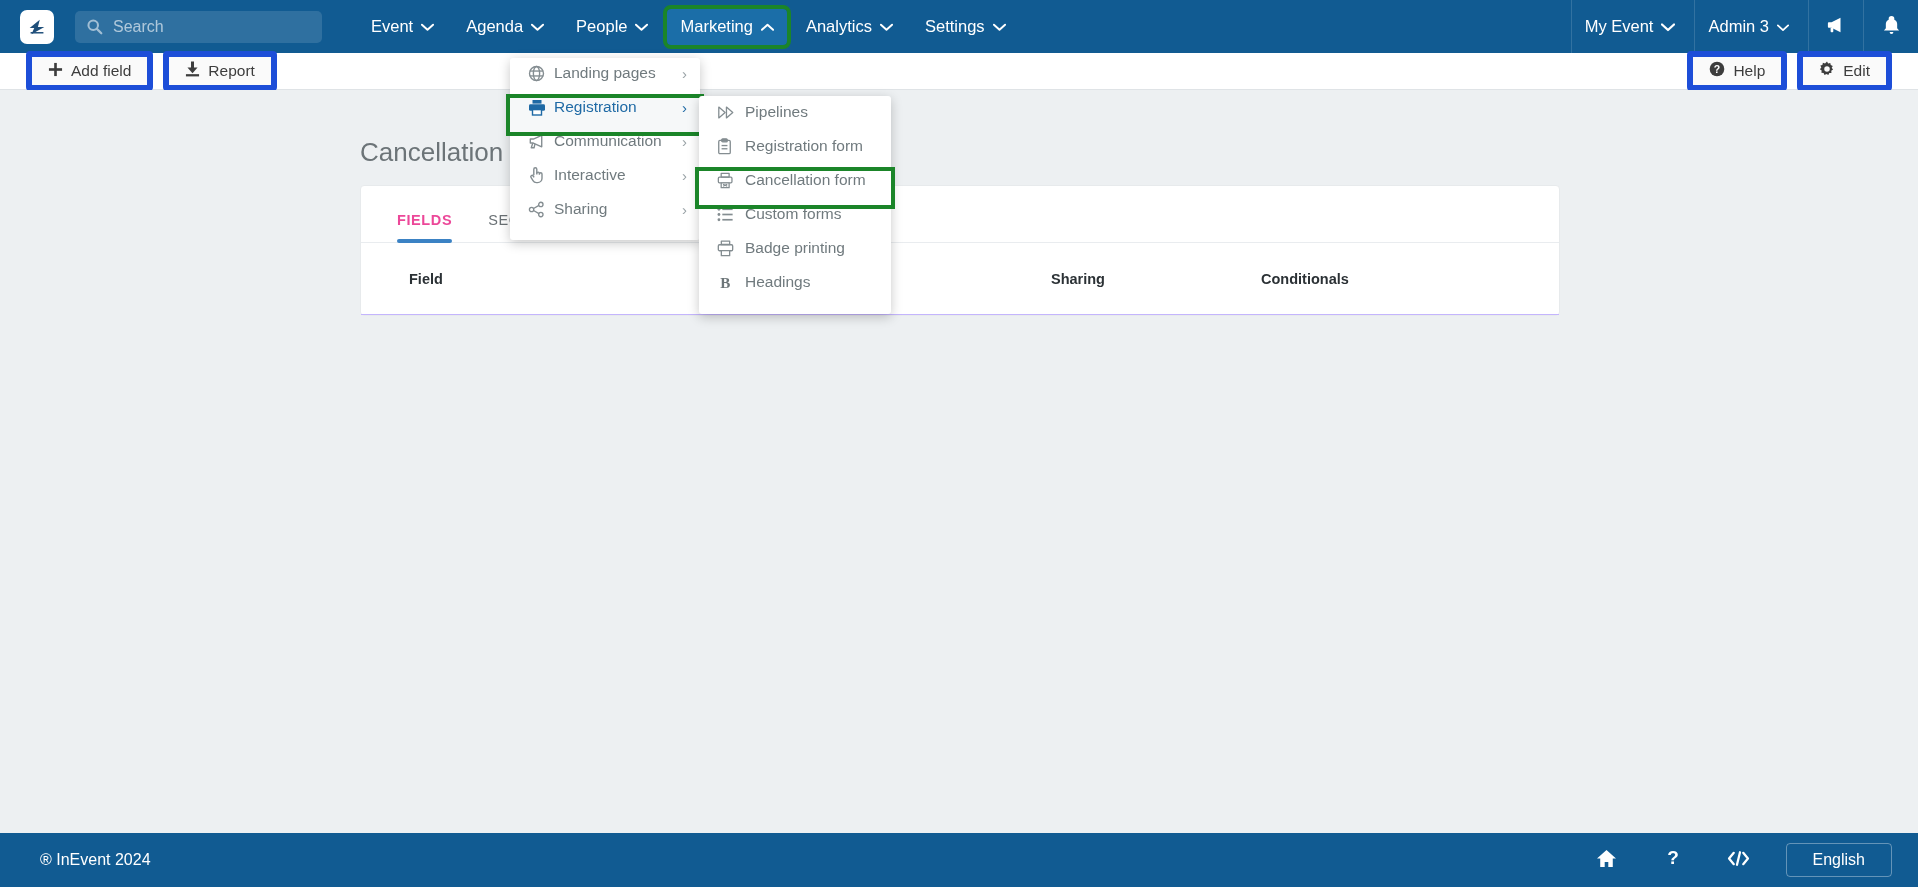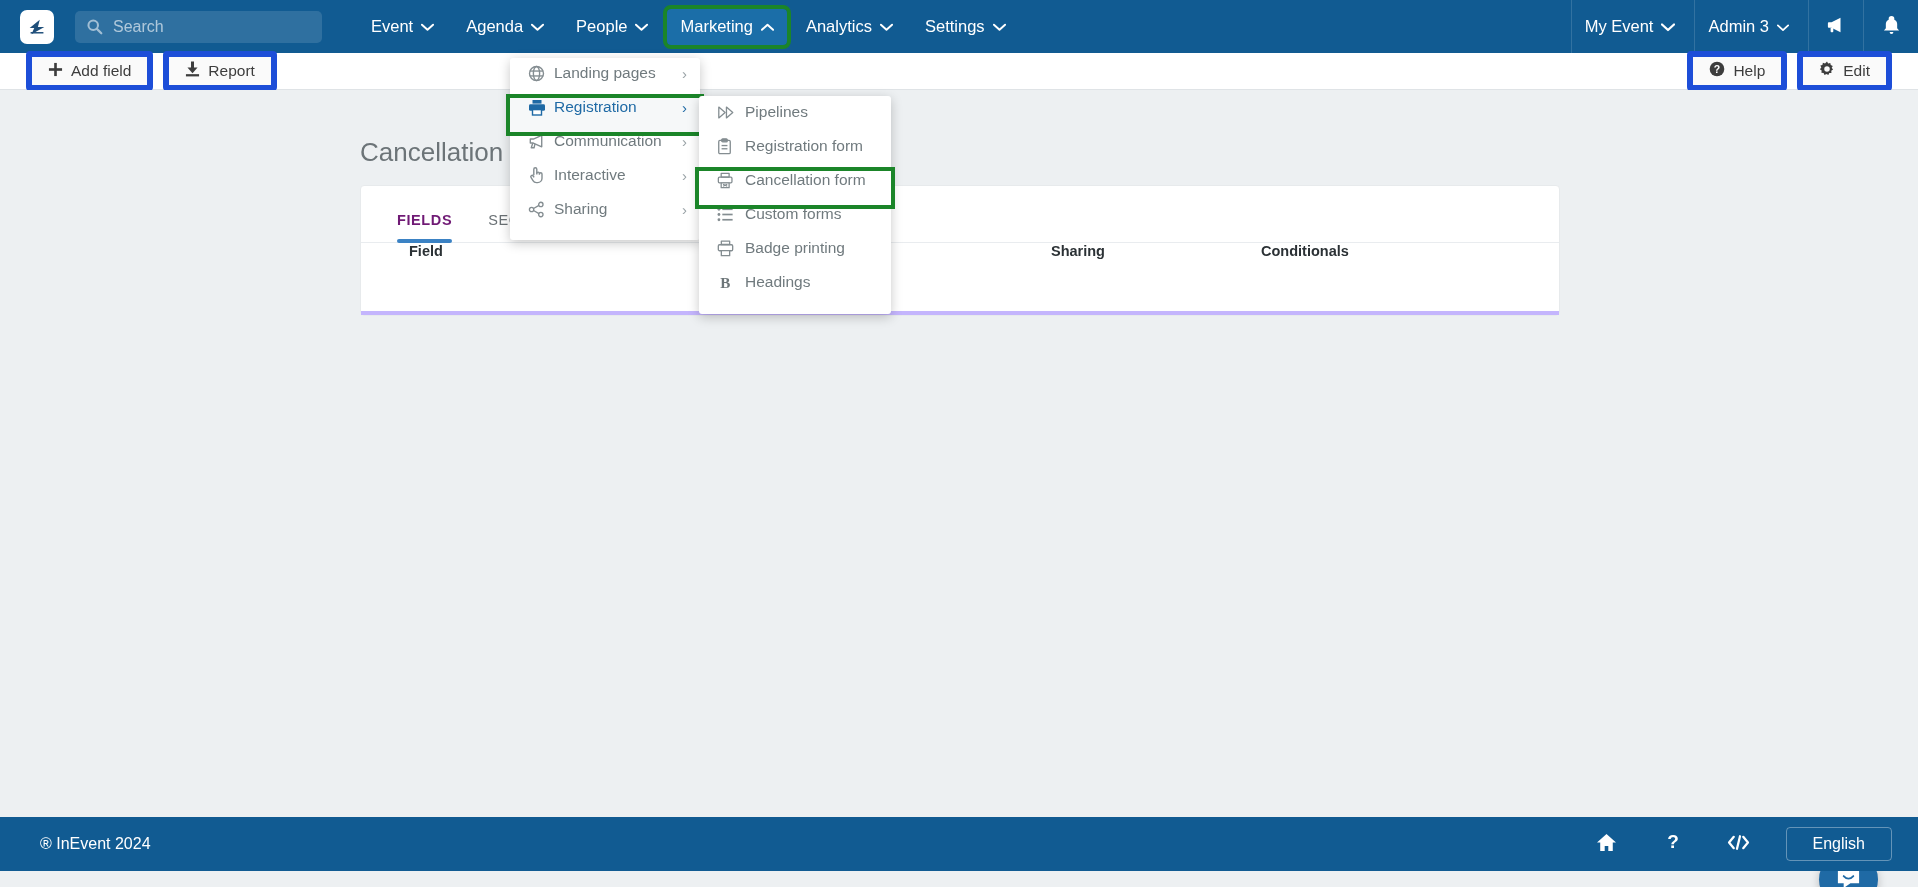--- a/index.html
+++ b/index.html
@@ -85,26 +85,26 @@
     position: absolute; left: 360px; top: 95px;
     width: 1200px; background: #ffffff;
     border: 1px solid #e7eaec; border-radius: 4px;
   }
   .tabs { display: flex; height: 57px; align-items: flex-end; padding-left: 18px;
           border-bottom: 1px solid #e9ecef; }
   .tab {
     padding: 0 18px 14px 18px; font-size: 14.5px; letter-spacing: .6px;
     color: #6a7175; cursor: pointer; position: relative;
   }
-  .tab.active { color: #701a75; font-weight: bold; }
+  .tab.active { color: #ec4899; font-weight: bold; }
   .tab.active::after {
     content: ""; position: absolute; left: 18px; right: 18px; bottom: -1px;
     height: 4px; background: #3b82c4; border-radius: 2px;
   }
-  .thead { display: flex; height: 72px; border-bottom: 4px solid #c4b5fd; }
+  .thead { display: flex; height: 72px; align-items: center; border-bottom: 1px solid #c4b5fd; }
   .trow { display: flex; height: 55px; align-items: center; }
   .c1 { width: 410px; padding-left: 48px; }
   .c2 { width: 280px; }
   .c3 { width: 210px; }
   .c4 { width: 240px; }
   .thead .c1, .thead .c2, .thead .c3, .thead .c4 { font-size: 14.5px; color: #2b3135; font-weight: bold; }
   .trow .c1, .trow .c2, .trow .c3, .trow .c4 { font-size: 15px; color: #41474b; }
 
   
   .dd1 {
@@ -132,21 +132,21 @@
     width: 192px; background: #ffffff;
     border-radius: 3px;
     box-shadow: 0 3px 12px rgba(0,0,0,0.22);
     z-index: 60; padding: 7px 0;
   }
   .dd2 .dd-item { height: 34px; color: #707a7e; }
   .dd2 .dd-item .ic { width: 28px; }
 
   
   .footer {
-    position: absolute; left: 0; bottom: 16px; width: 1918px; height: 54px;
+    position: absolute; left: 0; bottom: 0; width: 1918px; height: 54px;
     background: #115b92; display: flex; align-items: center;
   }
   .footer .fl { margin-left: 40px; color: #ffffff; font-size: 16px; }
   .footer .fr { margin-left: auto; display: flex; align-items: center; margin-right: 26px; gap: 0px; }
   .ficon { width: 66px; height: 54px; display: flex; align-items: center; justify-content: center; color: #fff; cursor: pointer; }
   .lang-btn {
     margin-left: 14px; height: 34px; padding: 0 26px;
     border: 1px solid rgba(255,255,255,0.35); border-radius: 4px;
     color: #ffffff; font-size: 16px; display: flex; align-items: center; cursor: pointer;
   }

